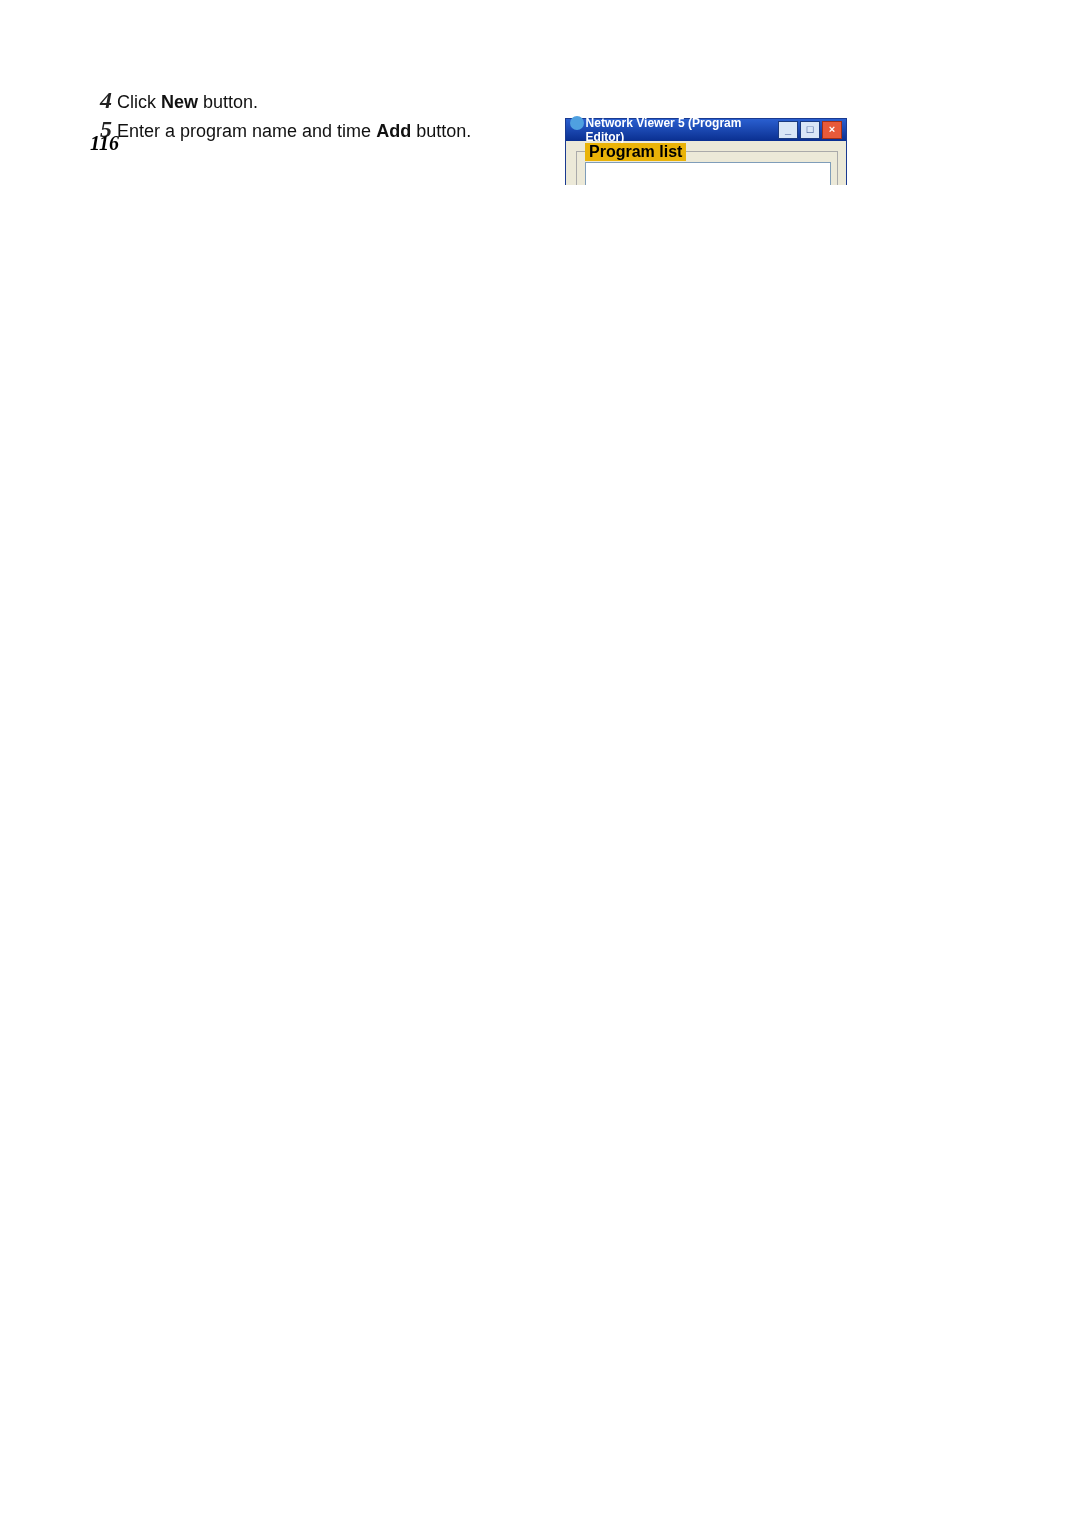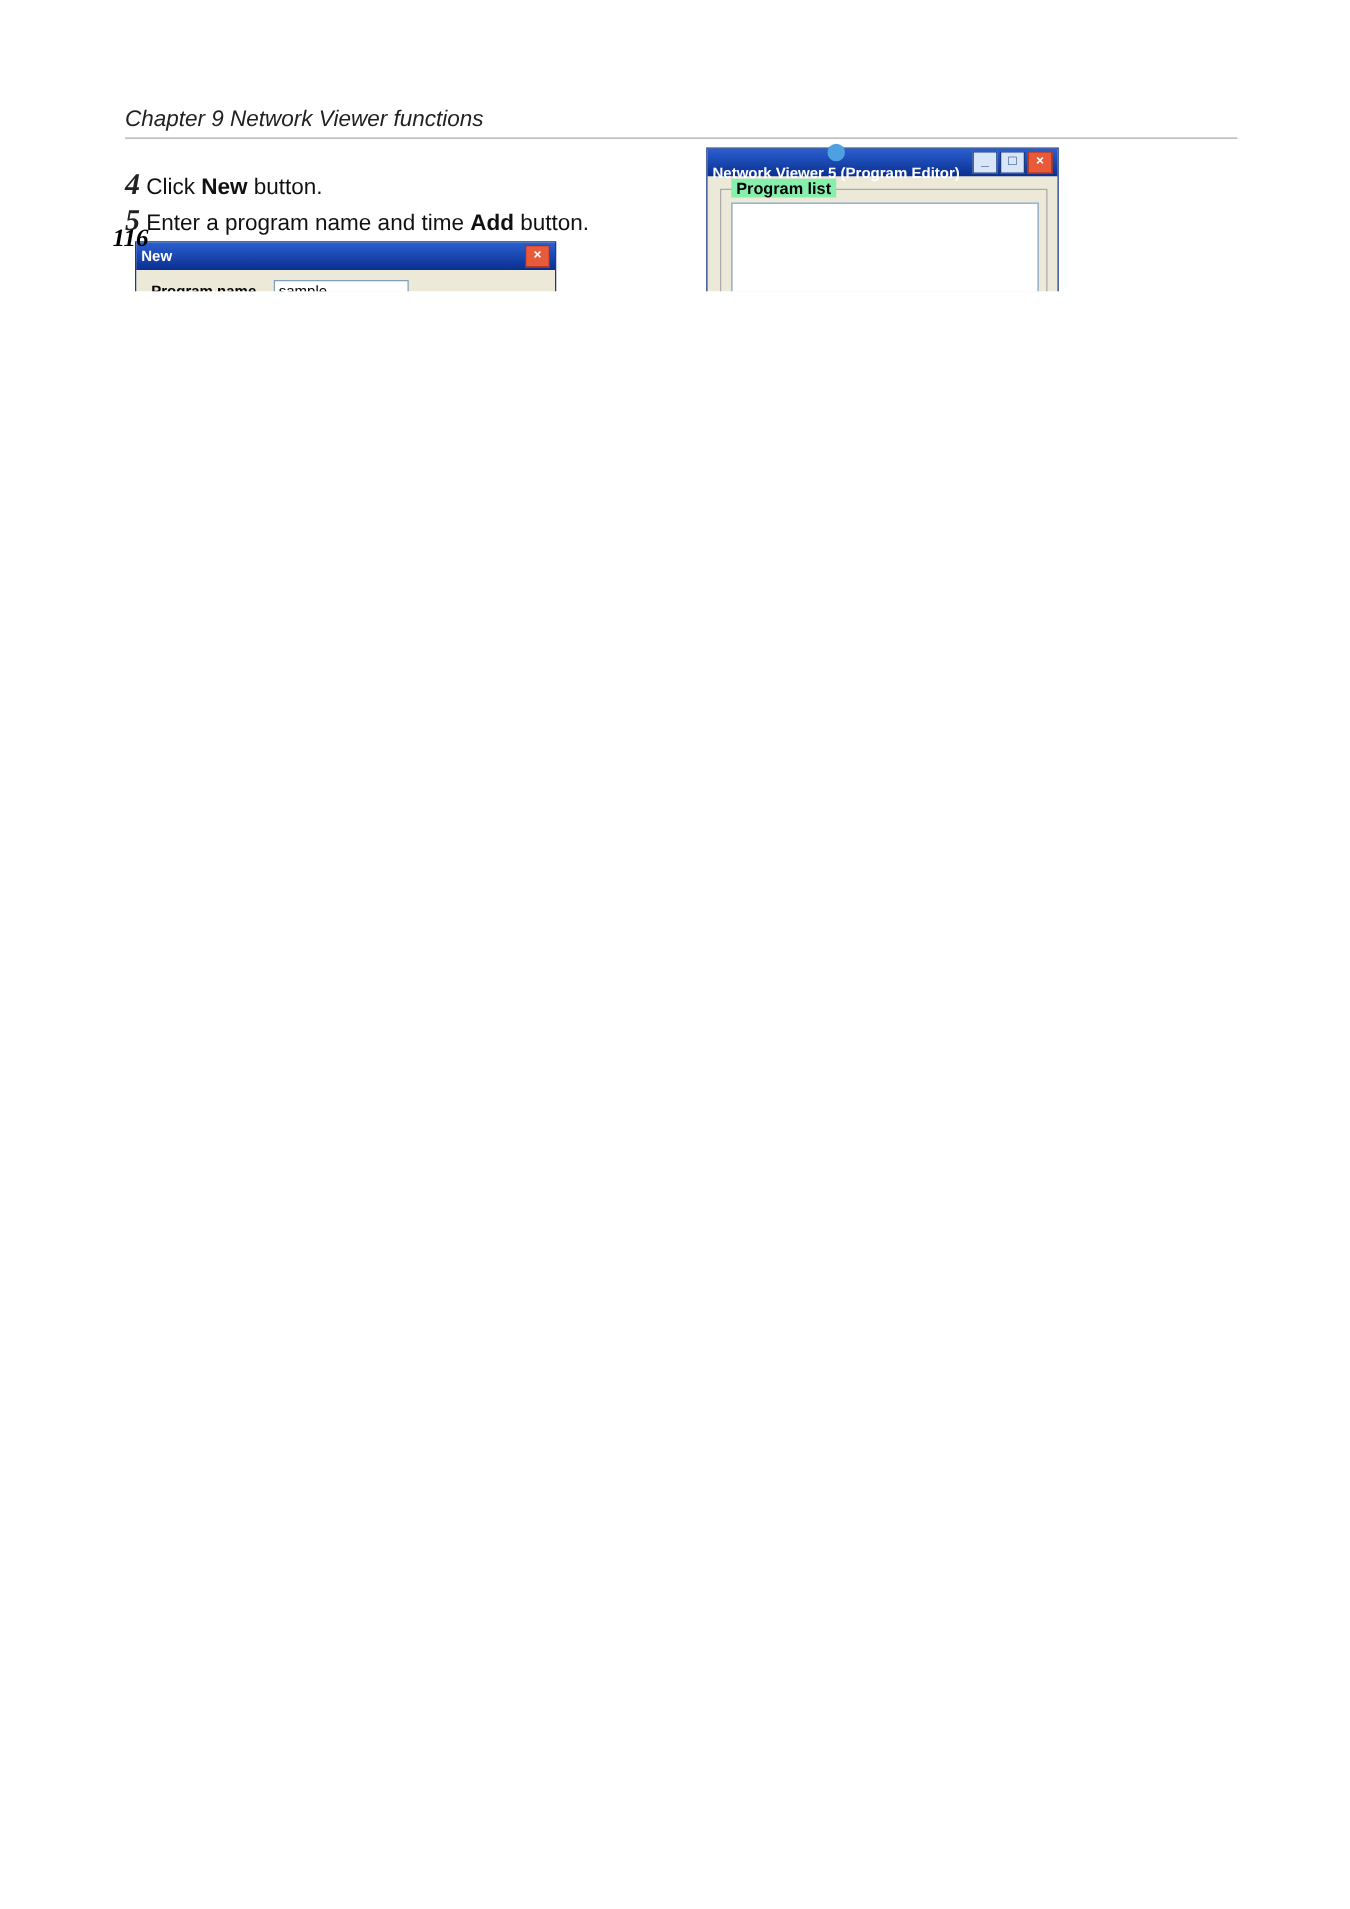--- a/index.html
+++ b/index.html
@@ -61,24 +61,24 @@
     color: #1a3a80;
   }
   .winbtn.red { background: #e85a3a; color: #fff; border-color: #a03018; }
   .group-box {
     border: 1px solid #aaa;
     position: absolute;
   }
   .group-label {
     position: absolute;
     top: -9px; left: 8px;
-    background: #86efac;
+    background: #eab308;
     padding: 0 4px;
     font-weight: bold;
-    font-size: 13px;
+    font-size: 16px;
   }
   .btn {
     background: linear-gradient(#fdfdfb, #e7e5d6);
     border: 1px solid #8a8a7a;
     border-radius: 3px;
     font-size: 12px;
     font-weight: bold;
     text-align: center;
     padding: 3px 0;
     color: #111;
@@ -159,21 +159,20 @@
   .desc-label { width: 90px; }
   
   
   .arrow-svg { position: absolute; pointer-events: none; }
 </style>
 </head>
 <body>
 
 <div class="page">
 
-<div class="chapter-header">Chapter 9 Network Viewer functions</div>
 
 <div class="step-line">
   <span class="stepnum">4</span><span> Click </span><b>New</b><span> button.</span>
 </div>
 <div class="step-line">
   <span class="stepnum">5</span><span> Enter a program name and time </span><b>Add</b><span> button.</span>
 </div>
 
 <div class="dialog" style="left:108px; top:193px; width:335px; height:265px; background:#ece9d8; border:1px solid #1a3a90;">
   <div class="titlebar blue-bar">
@@ -192,21 +191,21 @@
   </div>
   <div class="btn" style="position:absolute; left:32px; top:198px; width:60px;"><span>Add...</span><span class="cursor"></span></div>
   <div class="btn" style="position:absolute; left:112px; top:198px; width:60px;">Edit...</div>
   <div class="btn" style="position:absolute; left:192px; top:198px; width:60px;">Delete</div>
   <div class="btn" style="position:absolute; left:90px; top:232px; width:70px;">Register</div>
   <div class="btn" style="position:absolute; left:200px; top:232px; width:70px;">Cancel</div>
 </div>
 
 <div class="dialog" style="left:565px; top:118px; width:280px; height:300px; background:#ece9d8; border:1px solid #1a3a90;">
   <div class="titlebar blue-bar">
-    <span style="display:flex;align-items:center;gap:2px;flex-direction:column;">
+    <span style="display:flex;gap:2px;">
           <span style="width:14px;height:14px;background:#4fa0e0;border-radius:7px;"></span>
           <span>Network Viewer 5 (Program Editor)</span>
         </span>
     <div class="winbtns">
       <div class="winbtn">_</div>
       <div class="winbtn">□</div>
       <div class="winbtn red">×</div>
     </div>
   </div>
   <div class="group-box" style="left:10px; top:32px; width:260px; height:210px;">

